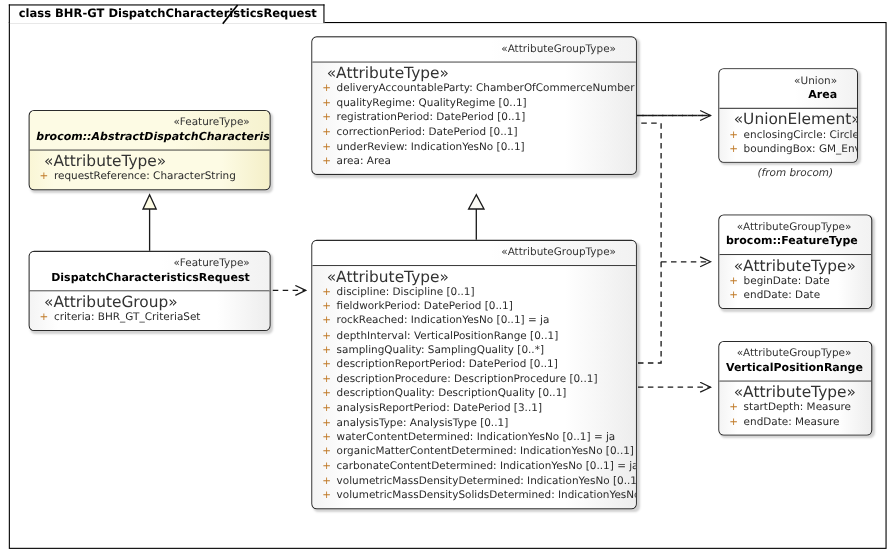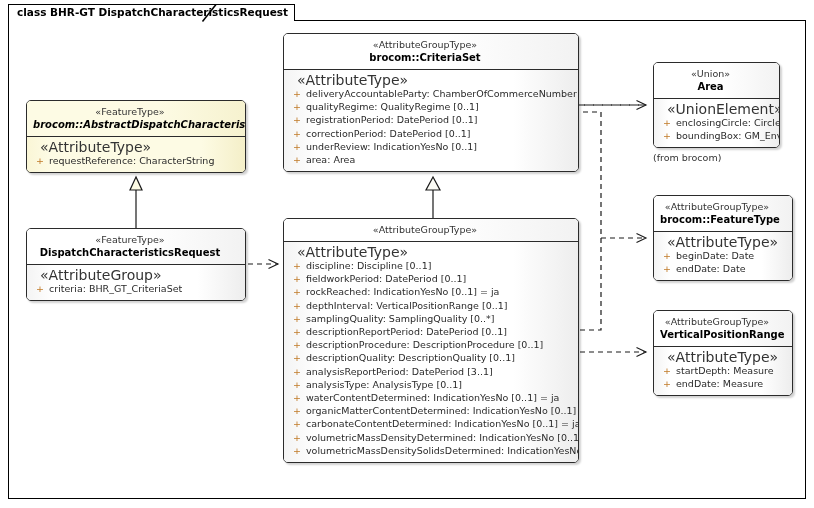--- a/index.html
+++ b/index.html
@@ -55,21 +55,21 @@
     position: absolute;
     border: 1.2px solid #2b2b2b;
     border-radius: 5px;
     background: #ffffff;
     box-shadow: 2px 2px 2px rgba(0,0,0,0.18);
     z-index: 2;
     overflow: hidden;
   }
   .uml .hdr {
     padding: 5px 18px 5px 6px;
-    text-align: center;
+    text-align: right;
     border-bottom: 1.2px solid #2b2b2b;
     background: linear-gradient(to right, #ffffff 0%, #ffffff 55%, #f2f2f2 100%);
   }
   .uml .stereo {
     font-size: 9.5px;
     color: #333;
     line-height: 12px;
     white-space: nowrap;
   }
   .uml .cname {
@@ -113,22 +113,23 @@
     border-bottom: 1.2px solid #2b2b2b;
   }
   .uml.yellow .body {
     background: linear-gradient(to right, #faf6d6 0%, #fdfbe4 10%, #fdfbe4 80%, #f4efc8 100%);
   }
   .uml.yellow .cname { font-style: italic; }
 
   .from-note {
     position: absolute;
     font-size: 9.5px;
+    font-style: italic;
     color: #333;
-    text-align: left;
+    text-align: center;
     z-index: 2;
     white-space: nowrap;
   }
 
   
   svg.links {
     position: absolute;
     left: 0; top: 0;
     width: 814px; height: 508px;
     z-index: 1;
@@ -210,21 +211,20 @@
       <div class="attr">
         <span class="vis">+</span>
         <span class="sig">criteria: BHR_GT_CriteriaSet</span>
       </div>
     </div>
   </div>
 
   <div class="uml" style="left:283px; top:33px; width:296px;">
     <div class="hdr">
       <div class="stereo">«AttributeGroupType»</div>
-      <div class="cname">brocom::CriteriaSet</div>
     </div>
     <div class="body">
       <div class="grp">«AttributeType»</div>
       <div class="attr-list">
           <div class="attr">
             <span class="vis">+</span>
             <span class="sig">deliveryAccountableParty: ChamberOfCommerceNumber [0..1]</span>
           </div>
           <div class="attr">
             <span class="vis">+</span>

